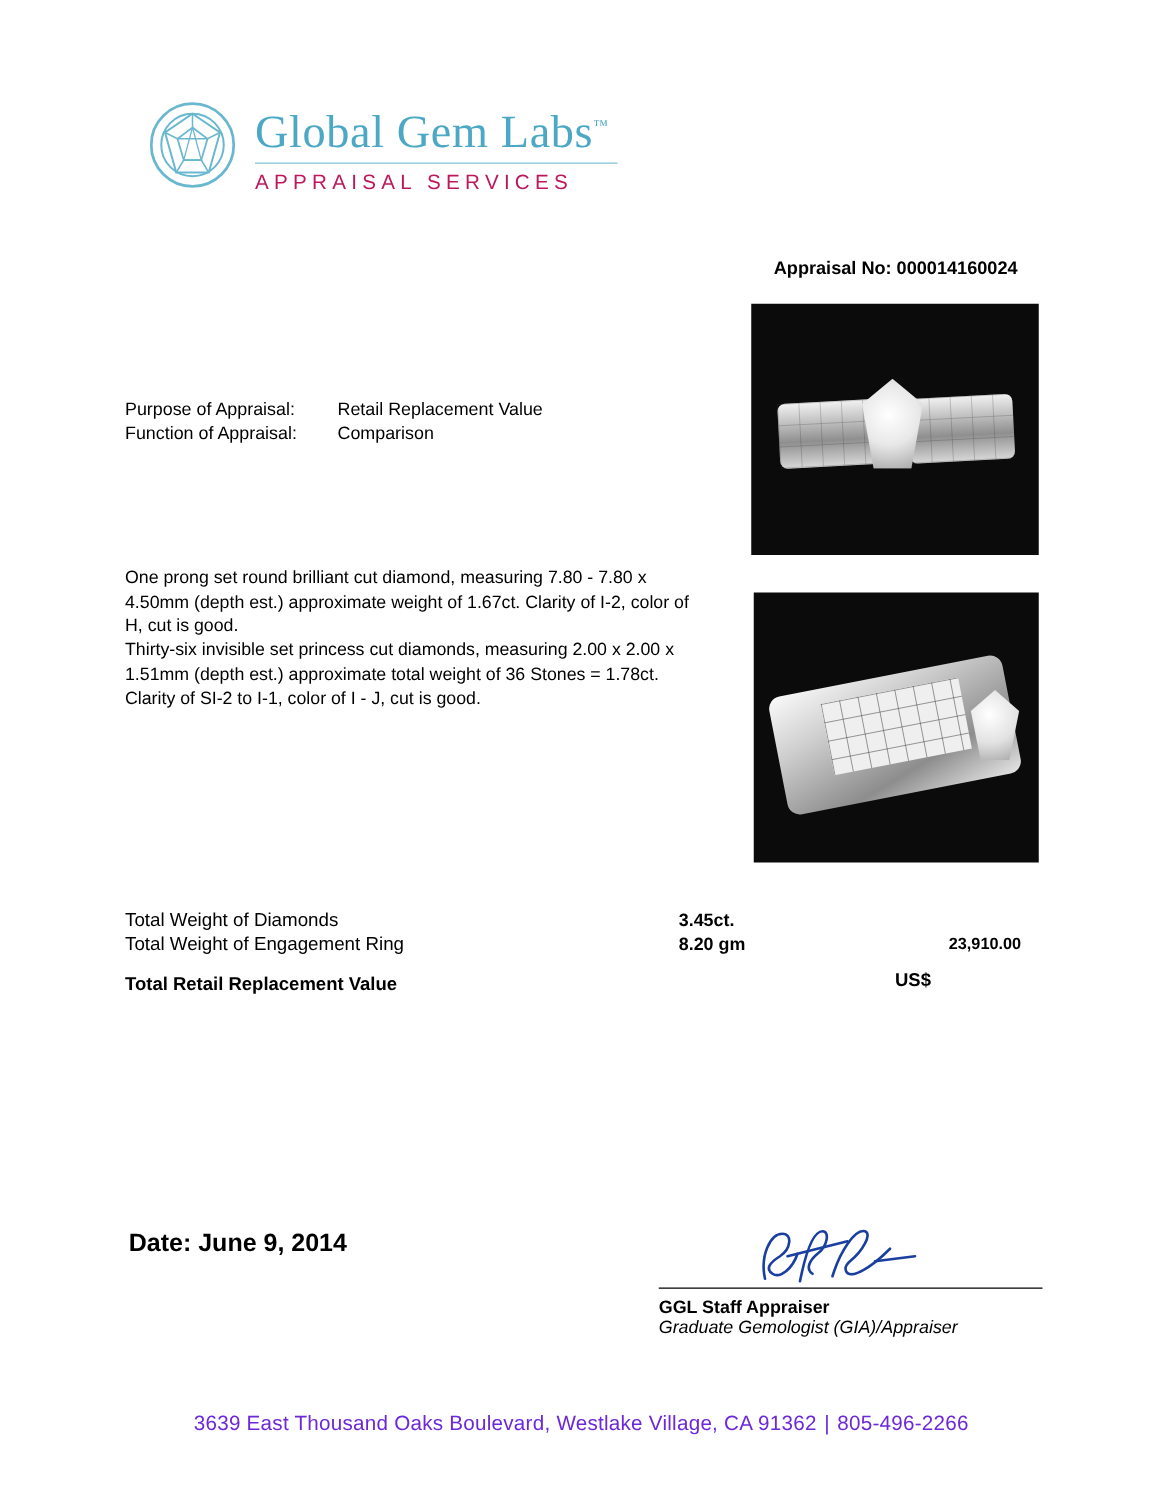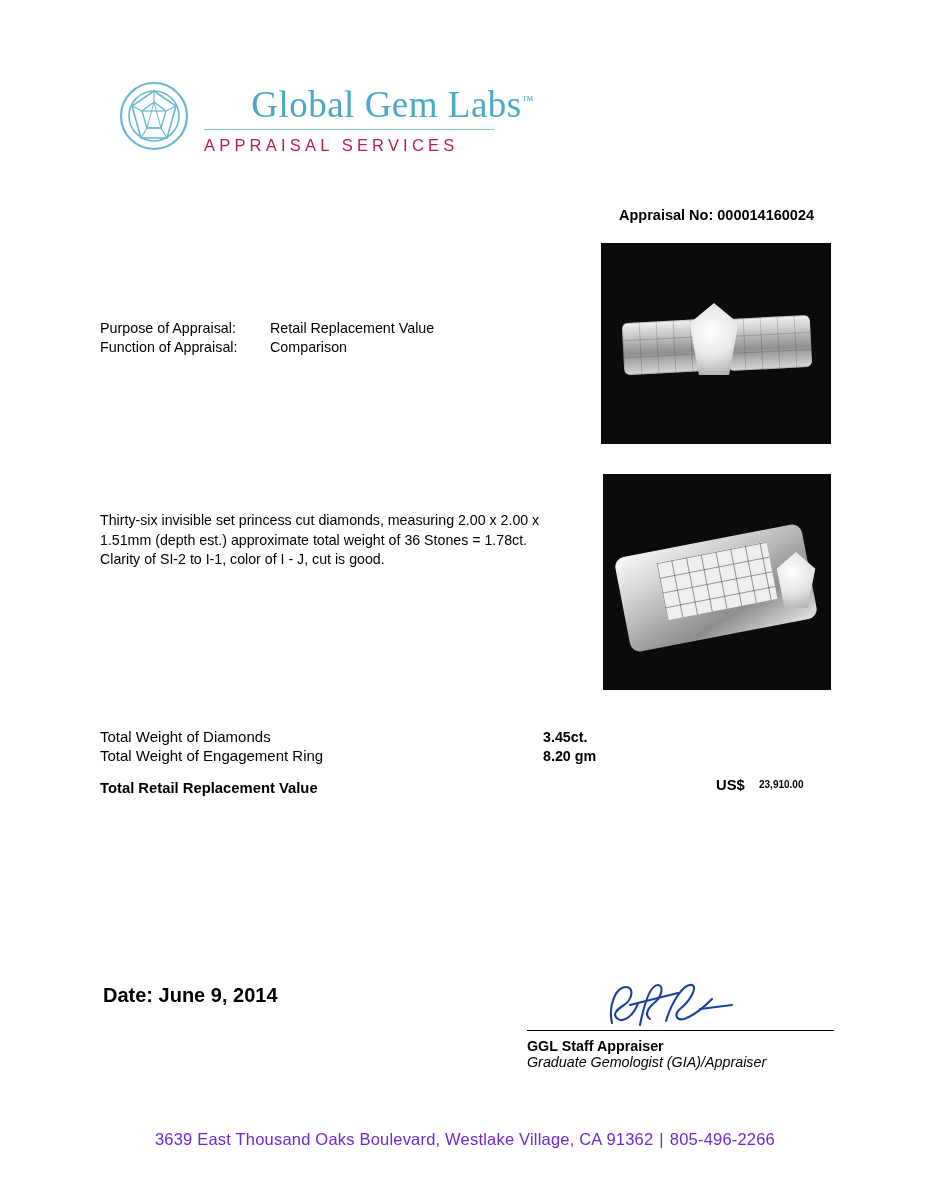--- a/index.html
+++ b/index.html
@@ -45,21 +45,20 @@
     top: 0px;
     width: 330px;
   }
   .logo-title {
     font-family: "Liberation Serif", serif;
     font-size: 37px;
     color: #4ca8c4;
     letter-spacing: 0.5px;
     line-height: 44px;
     white-space: nowrap;
-    text-align: right;
   }
   .logo-tm {
     font-size: 12px;
     vertical-align: super;
     color: #4ca8c4;
   }
   .logo-rule {
     margin-top: 2px;
     width: 290px;
     height: 1px;
@@ -197,22 +196,22 @@
   .grand-currency {
     position: absolute;
     left: 716px;
     top: 777px;
     font-size: 14.8px;
     font-weight: bold;
   }
   .grand-amount {
     position: absolute;
     left: 759px;
-    top: 779px;
-    font-size: 10px;
+    top: 747px;
+    font-size: 13px;
     font-weight: bold;
   }
 
   
   .sign-line {
     position: absolute;
     left: 527px;
     top: 1030px;
     width: 307px;
     height: 1px;
@@ -317,20 +316,21 @@
 
   <div class="labels">
     <div class="row">
       <span class="key">Purpose of Appraisal:</span><span class="val">Retail Replacement Value</span>
     </div>
     <div class="row">
       <span class="key">Function of Appraisal:</span><span class="val">Comparison</span>
     </div>
   </div>
 
+  <div class="para para-2">One prong set round brilliant cut diamond, measuring 7.80 - 7.80 x 4.50mm (depth est.) approximate weight of 1.67ct.  Clarity of I-2, color of H, cut is good.</div>
   <div class="para para-3">Thirty-six invisible set princess cut diamonds, measuring 2.00 x 2.00 x 1.51mm (depth est.) approximate total weight of 36 Stones = 1.78ct.  Clarity of SI-2 to I-1, color of I - J, cut is good.</div>
 
   <div class="totals-labels">
     <div>Total Weight of Diamonds</div>
     <div>Total Weight of Engagement Ring</div>
   </div>
   <div class="totals-values">
     <div>3.45ct.</div>
     <div>8.20 gm</div>
   </div>

